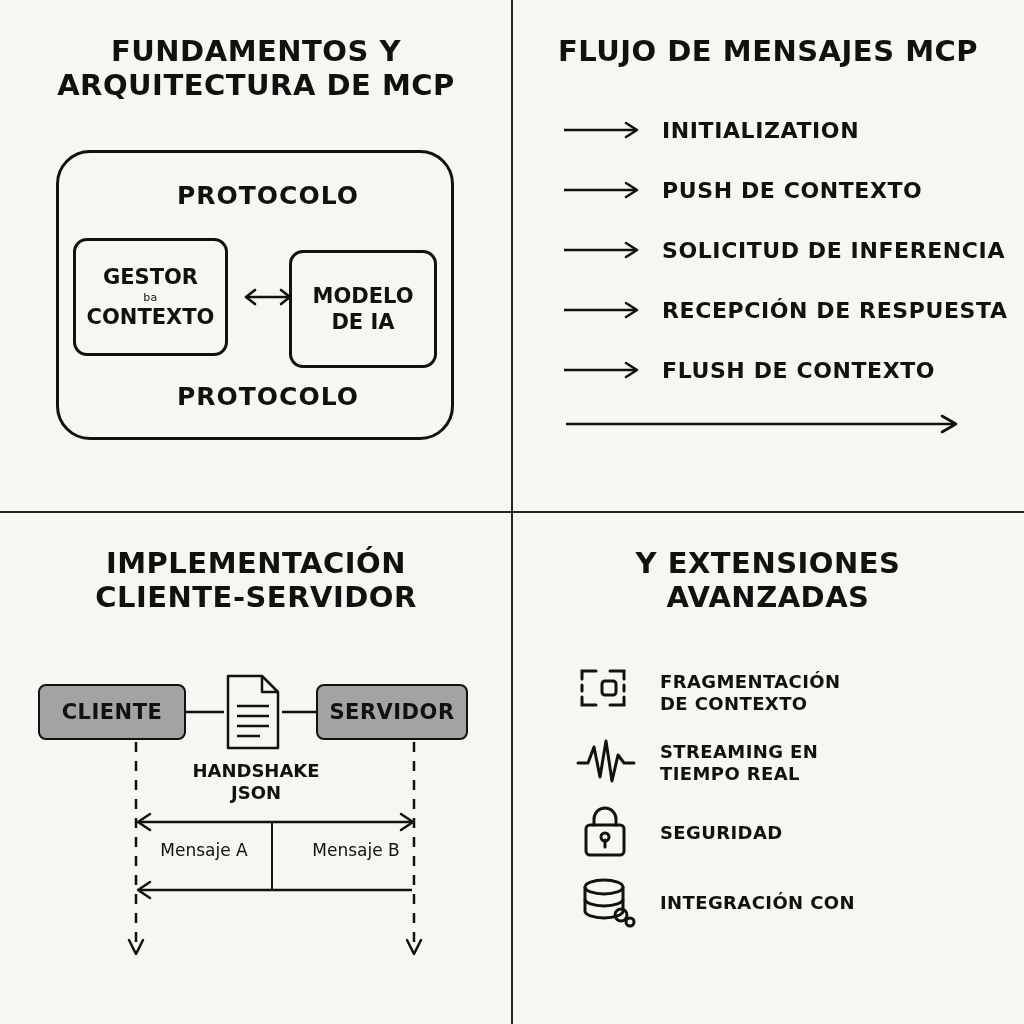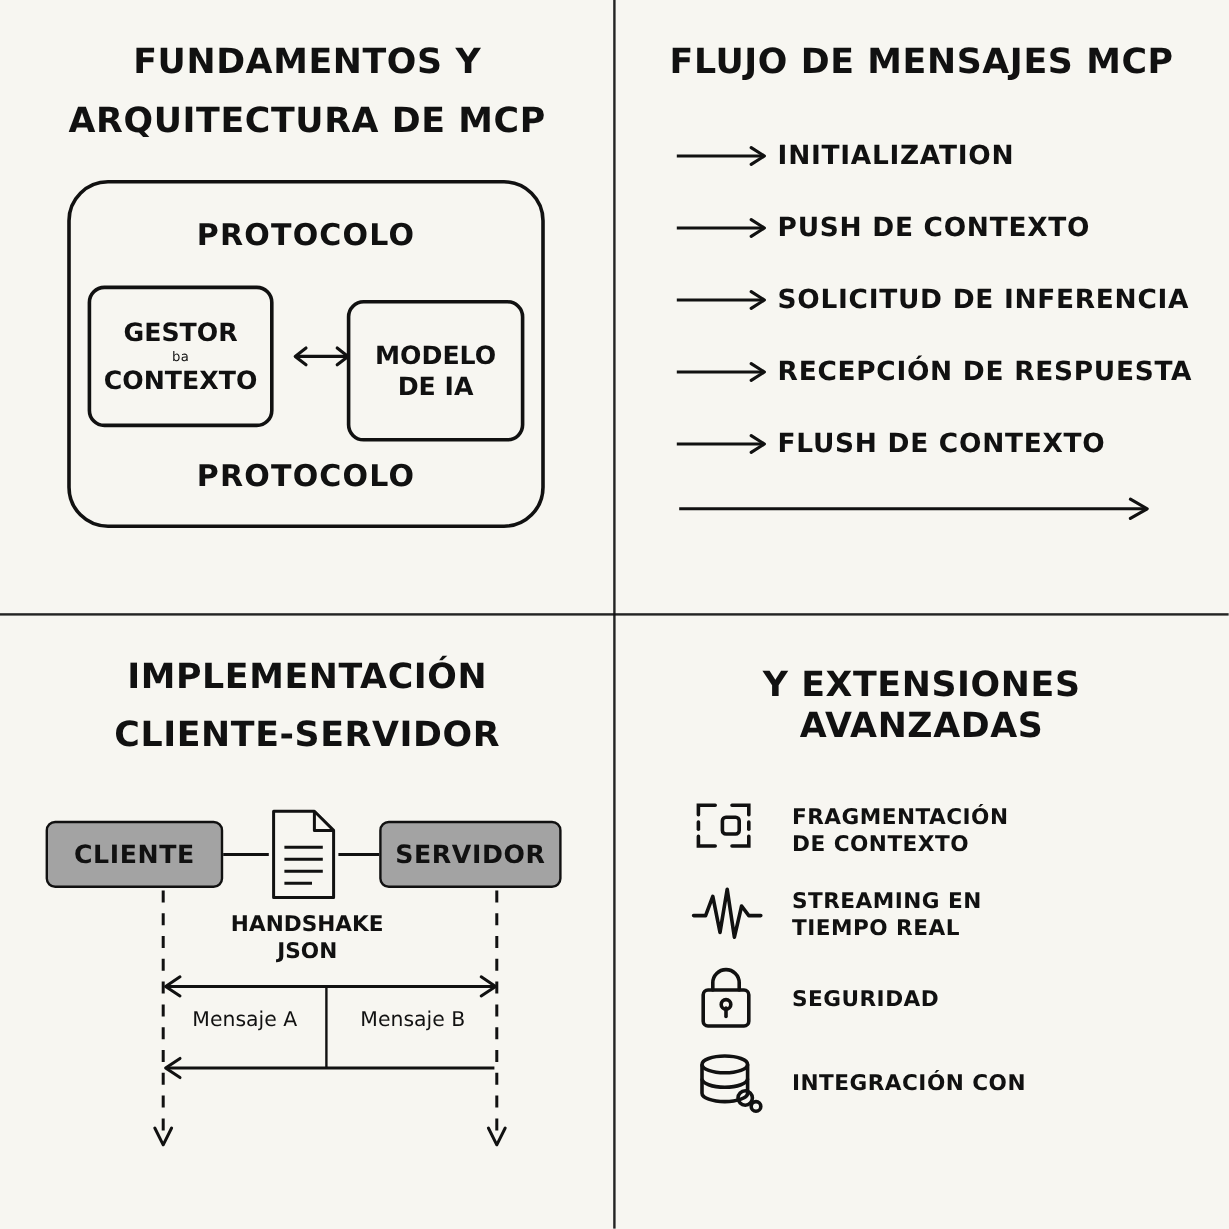--- a/index.html
+++ b/index.html
@@ -47,34 +47,35 @@
     padding: 26px 22px;
   }
   .panel-title {
     text-align: center;
     font-weight: 700;
     letter-spacing: 0.5px;
     line-height: 1.18;
     font-size: 29px;
     margin: 8px 0 0 0;
   }
-  .panel-title .l2 { display: block; margin-top: 15px; }
+  .panel-title .l2 { display: block; }
 
   
   .p1-title { font-size: 29px; }
   .protocol-box {
     position: absolute;
     left: 56px;
     top: 150px;
     width: 398px;
     height: 290px;
     border: 3px solid #111;
     border-radius: 34px;
     box-sizing: border-box;
     background: transparent;
+    padding-left: 13px;
   }
   .proto-label {
     position: absolute;
     width: 100%;
     text-align: center;
     font-size: 25px;
     font-weight: 600;
     letter-spacing: 1px;
   }
   .proto-top { top: 28px; }
@@ -131,20 +132,21 @@
   .flow-row {
     display: flex;
     align-items: center;
     height: 60px;
   }
   .flow-arrow { width: 86px; height: 22px; flex: none; }
   .flow-label {
     font-size: 22px;
     font-weight: 600;
     letter-spacing: 0.6px;
+    margin-left: 14px;
     white-space: nowrap;
   }
   .long-arrow {
     position: absolute;
     left: 52px;
     top: 412px;
     width: 400px;
     height: 24px;
   }
 
@@ -185,21 +187,21 @@
   .msg-a {
     position: absolute;
     left: 112px;
     top: 178px;
     width: 136px;
     text-align: center;
     font-size: 17px;
   }
   .msg-b {
     position: absolute;
-    left: 252px;
+    left: 264px;
     top: 178px;
     width: 136px;
     text-align: center;
     font-size: 17px;
   }
   .p3-svg { position: absolute; left: 0; top: 0; width: 464px; height: 340px; }
 
   
   .best-list {
     position: absolute;

